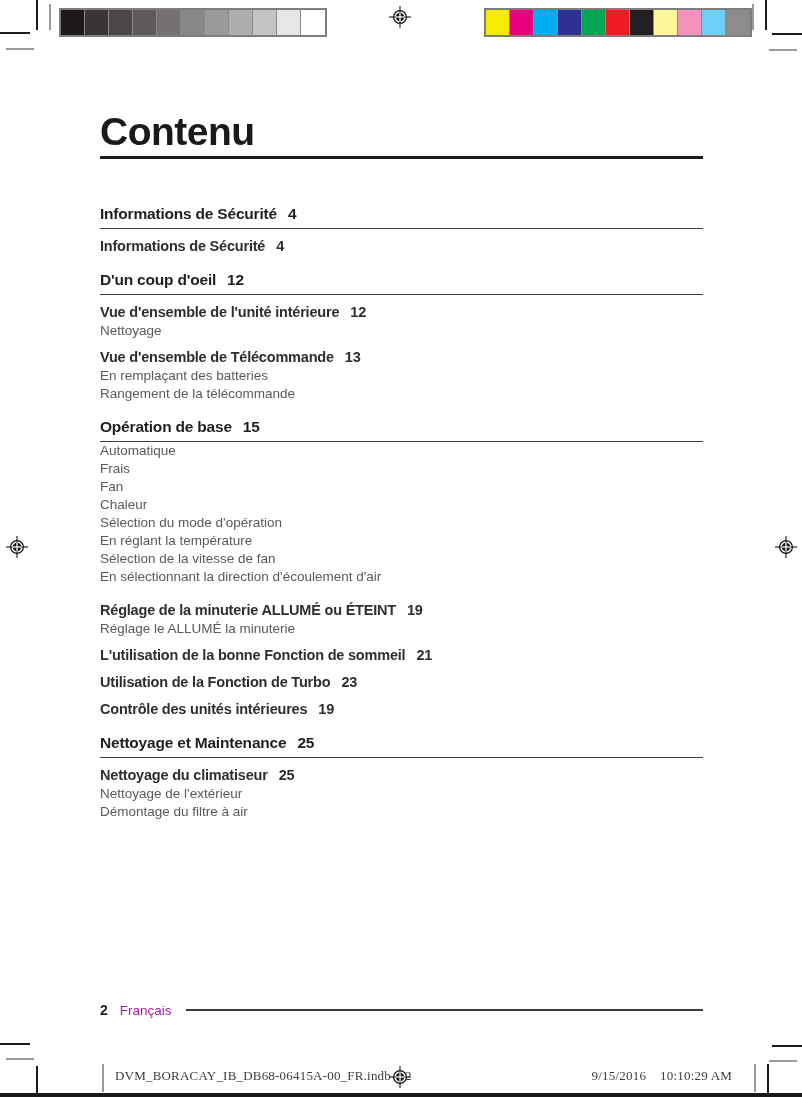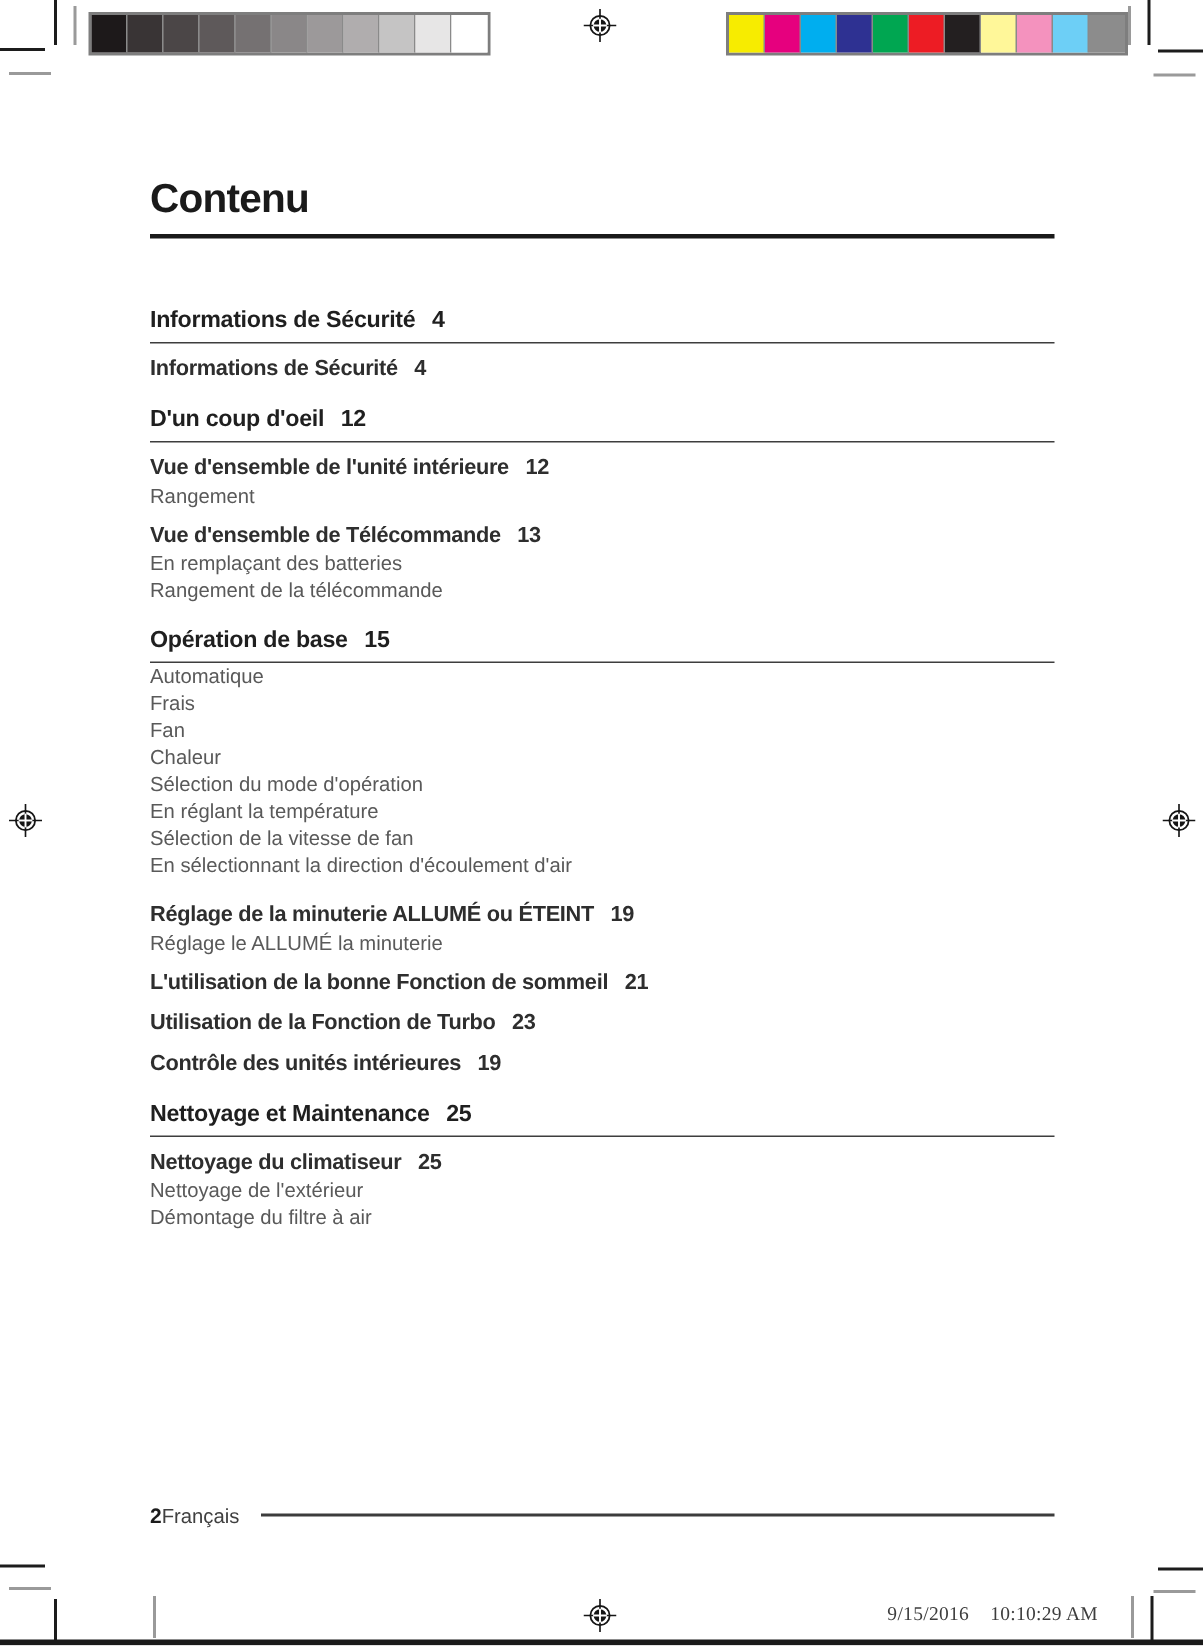--- a/index.html
+++ b/index.html
@@ -36,21 +36,21 @@
   .regmark { position: absolute; width: 22px; height: 22px; }
 
   
   .content {
     position: absolute;
     left: 100px;
     top: 114px;
     width: 603px;
   }
   h1.doc-title {
-    font-size: 27px;
+    font-size: 39px;
     font-weight: 700;
     color: #1a1a1a;
     letter-spacing: -0.5px;
     line-height: 36px;
     padding-bottom: 6px;
     border-bottom: 3px solid #1a1a1a;
   }
   .toc-section { margin-top: 15px; }
   .toc-section:first-of-type { margin-top: 46px; }
   h2.sec-head {
@@ -81,21 +81,21 @@
   
   .page-footer {
     position: absolute;
     left: 100px;
     top: 1002px;
     width: 603px;
     display: flex;
     align-items: center;
   }
   .page-footer .num { font-size: 14px; font-weight: 700; color: #1c1c1c; }
-  .page-footer .lang { font-size: 13.5px; font-weight: 400; color: #404040; margin-left: 0; }
+  .page-footer .lang { font-size: 13.5px; font-weight: 400; color: #a21caf; margin-left: 12px; }
   .page-footer .rule { flex: 1; height: 2px; background: #3c3c3c; margin-left: 14px; }
 
   
   .slug {
     position: absolute;
     top: 1068px;
     font-family: "Liberation Serif", serif;
     font-size: 13px;
     color: #3d3d3d;
     letter-spacing: 0.2px;
@@ -183,21 +183,21 @@
   <div class="content">
     <h1 class="doc-title">Contenu</h1>
     <div id="toc">
         <section class="toc-section">
           <h2 class="sec-head"><span>Informations de Sécurité</span><span class="pg">4</span></h2>
           <p class="entry"><span>Informations de Sécurité</span><span class="pg">4</span></p>
         </section>
         <section class="toc-section">
           <h2 class="sec-head"><span>D'un coup d'oeil</span><span class="pg">12</span></h2>
           <p class="entry"><span>Vue d'ensemble de l'unité intérieure</span><span class="pg">12</span></p>
-          <p class="item">Rangement</p>
+          <p class="item">Nettoyage</p>
           <p class="entry"><span>Vue d'ensemble de Télécommande</span><span class="pg">13</span></p>
           <p class="item">En remplaçant des batteries</p>
           <p class="item">Rangement de la télécommande</p>
         </section>
         <section class="toc-section">
           <h2 class="sec-head"><span>Opération de base</span><span class="pg">15</span></h2>
           <p class="item">Automatique</p>
           <p class="item">Frais</p>
           <p class="item">Fan</p>
           <p class="item">Chaleur</p>
@@ -230,18 +230,21 @@
 
   <div class="mark" style="left:0;     top:1043px; width:30px; height:2px;"></div>
   <div class="mark gray" style="left:6px;   top:1058px; width:28px; height:2px;"></div>
   <div class="mark" style="left:36px;  top:1066px; width:2px;  height:30px;"></div>
   <div class="mark gray" style="left:102px; top:1064px; width:2px;  height:28px;"></div>
   <div class="mark gray" style="left:754px; top:1064px; width:2px;  height:28px;"></div>
   <div class="mark" style="left:767px; top:1064px; width:2px;  height:32px;"></div>
   <div class="mark" style="left:772px; top:1045px; width:30px; height:2px;"></div>
   <div class="mark gray" style="left:769px; top:1060px; width:28px; height:2px;"></div>
 
+  <div class="slug left">
+    <span>DVM_BORACAY_IB_DB68-06415A-00_FR.indb</span><span class="gap"></span><span>2</span>
+  </div>
   <div class="slug right">
     <span>9/15/2016</span><span class="gap"></span><span>10:10:29 AM</span>
   </div>
 
   <div class="bottom-edge"></div>
 </div>
 
 </body></html>

